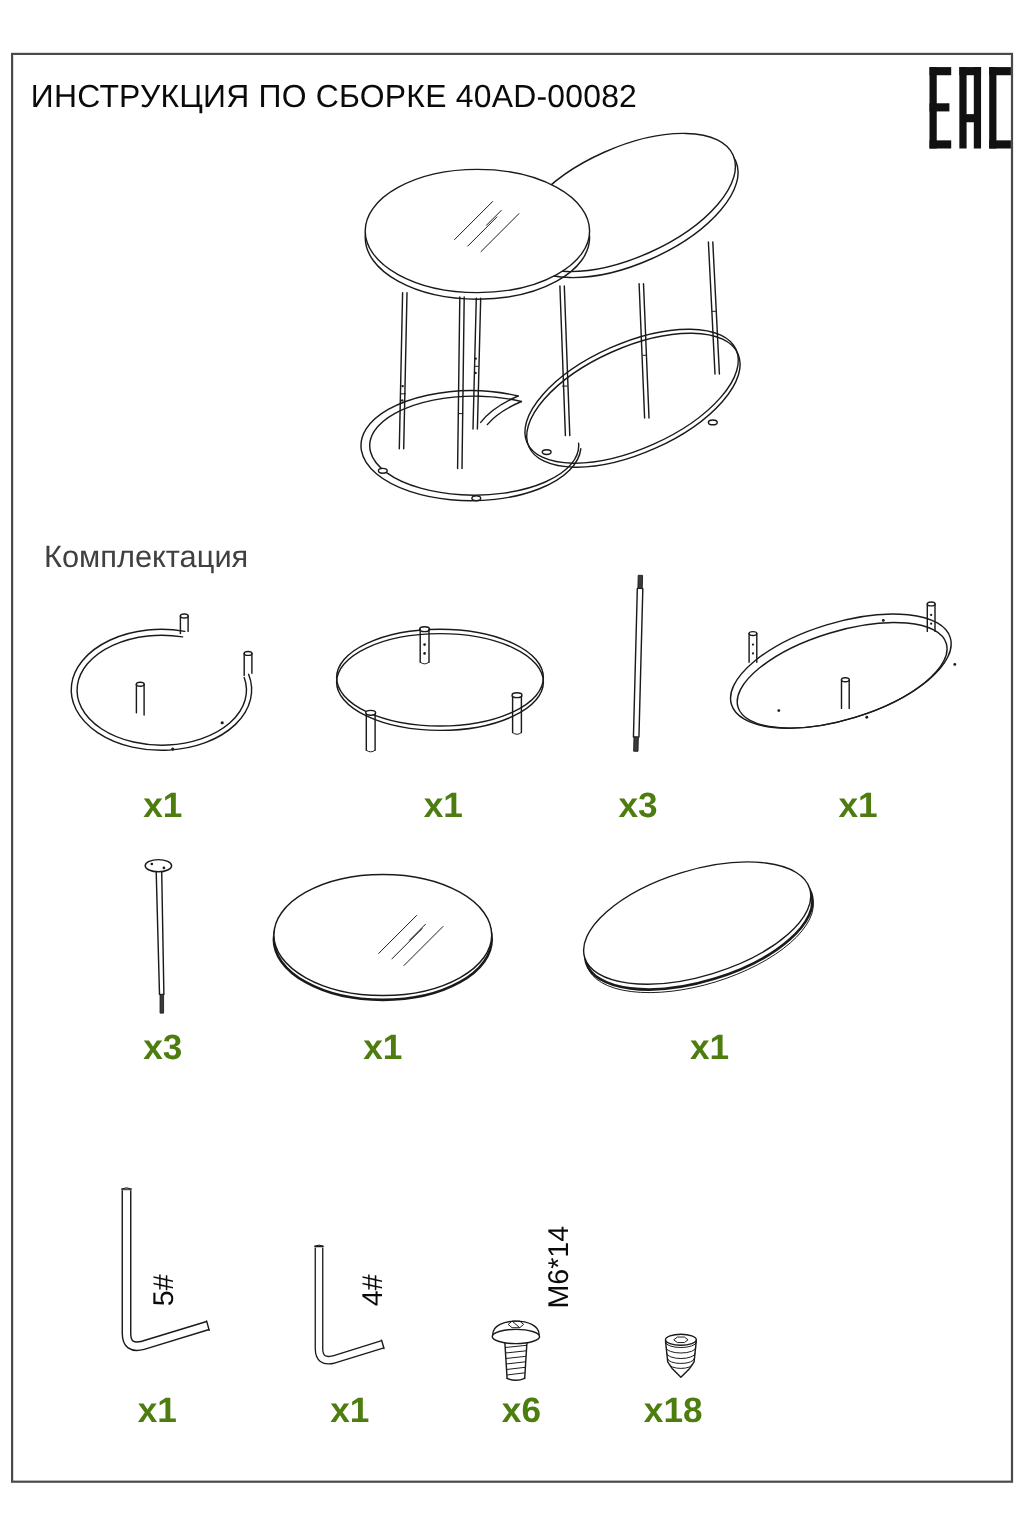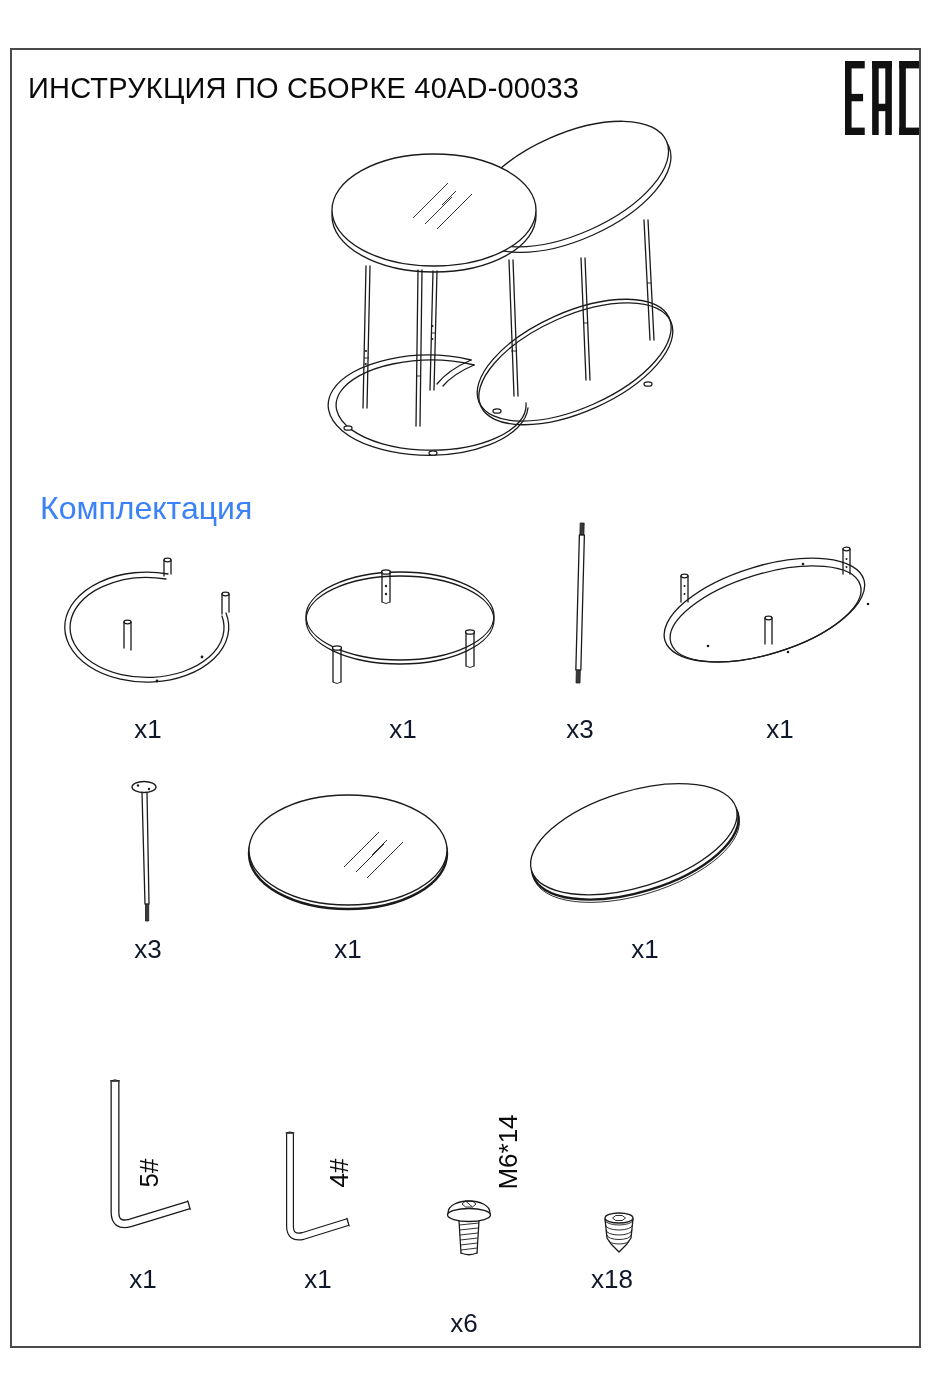--- a/index.html
+++ b/index.html
@@ -10,27 +10,27 @@
   }
   #frame {
     position:absolute; left:10px; top:48px; width:911px; height:1300px;
     border:2px solid #4a4a4a; background:#fff;
   }
   .title {
     position:absolute; left:28px; top:72px; font-size:29px; letter-spacing:0.2px;
     color:#0a0a0a; white-space:nowrap;
   }
   .heading {
-    position:absolute; font-size:32px; color:#3b82f6; white-space:nowrap;
+    position:absolute; font-size:28px; color:#404040; white-space:nowrap;
   }
   #heading-components { left:40px; top:490px; }
   #heading-fasteners  { left:55px; top:1026px; }
   .qty {
-    position:absolute; font-size:26px; color:#0f172a;
-    transform:translateX(-50%); white-space:nowrap;
+    position:absolute; font-size:32px; color:#4d7c0f;
+    transform:translateX(-50%); white-space:nowrap;font-weight:bold;
   }
   .vlabel {
     position:absolute; font-size:26px; color:#0a0a0a; white-space:nowrap;
     width:100px; text-align:center;
     transform:translate(-50%,-50%) rotate(-90deg);
   }
   svg { position:absolute; overflow:visible; }
   svg * { vector-effect:non-scaling-stroke; }
   .ln { fill:none; stroke:#1a1a1a; stroke-width:1.3; stroke-linecap:round; stroke-linejoin:round; }
   .lnw { fill:#ffffff; stroke:#1a1a1a; stroke-width:1.3; }
@@ -38,21 +38,21 @@
   .thick { fill:none; stroke:#1a1a1a; stroke-width:2.4; }
   .dark { fill:#3a3a3a; stroke:#1a1a1a; stroke-width:0.8; }
   .dot { fill:#1a1a1a; stroke:none; }
 </style>
 </head>
 <body>
 
 <div id="page">
   <div id="frame"></div>
 
-  <div class="title">ИНСТРУКЦИЯ ПО СБОРКЕ 40AD-00033</div>
+  <div class="title">ИНСТРУКЦИЯ ПО СБОРКЕ 40AD-00082</div>
 
   <svg style="left:845px; top:60px;" width="74" height="76" viewBox="0 0 90 90" aria-label="EAC">
     <g fill="#111">
       <rect x="0" y="0" width="8" height="90"></rect>
       <rect x="0" y="0" width="24" height="9"></rect>
       <rect x="0" y="40" width="22" height="9"></rect>
       <rect x="0" y="81" width="24" height="9"></rect>
       <rect x="33" y="0" width="8" height="90"></rect>
       <rect x="49" y="0" width="8" height="90"></rect>
       <rect x="33" y="0" width="24" height="9"></rect>
@@ -288,15 +288,15 @@
       <path d="M 7.5 15 A 13.5 5 0 0 0 34.5 15"></path>
       <path d="M 8 20 A 13 5 0 0 0 34 20"></path>
       <path d="M 9 25 A 12 4.5 0 0 0 33 25"></path>
       <path d="M 10.5 30 A 10.5 4 0 0 0 31.5 30"></path>
     </g>
     <path class="ln" d="M 7 9 L 9 28 L 13 34 L 21 42 L 29 34 L 33 28 L 35 9"></path>
   </svg>
 
   <div class="qty" style="left:143px; top:1264px;">x1</div>
   <div class="qty" style="left:318px; top:1264px;">x1</div>
-  <div class="qty" style="left:464px; top:1264px;margin-top:44px;">x6</div>
+  <div class="qty" style="left:474px; top:1264px;">x6</div>
   <div class="qty" style="left:612px; top:1264px;text-align:right;">x18</div>
 </div>
 
 </body></html>

